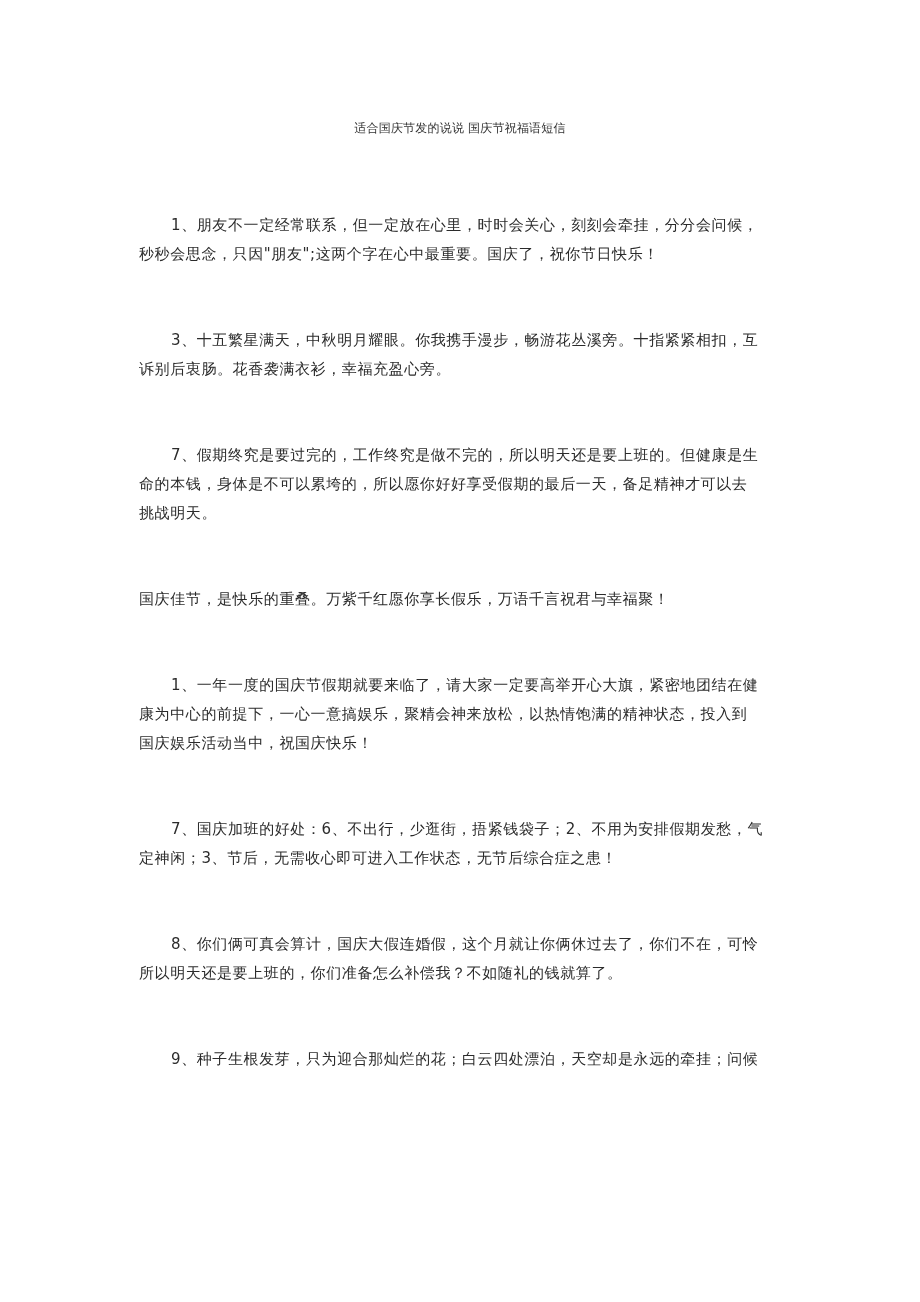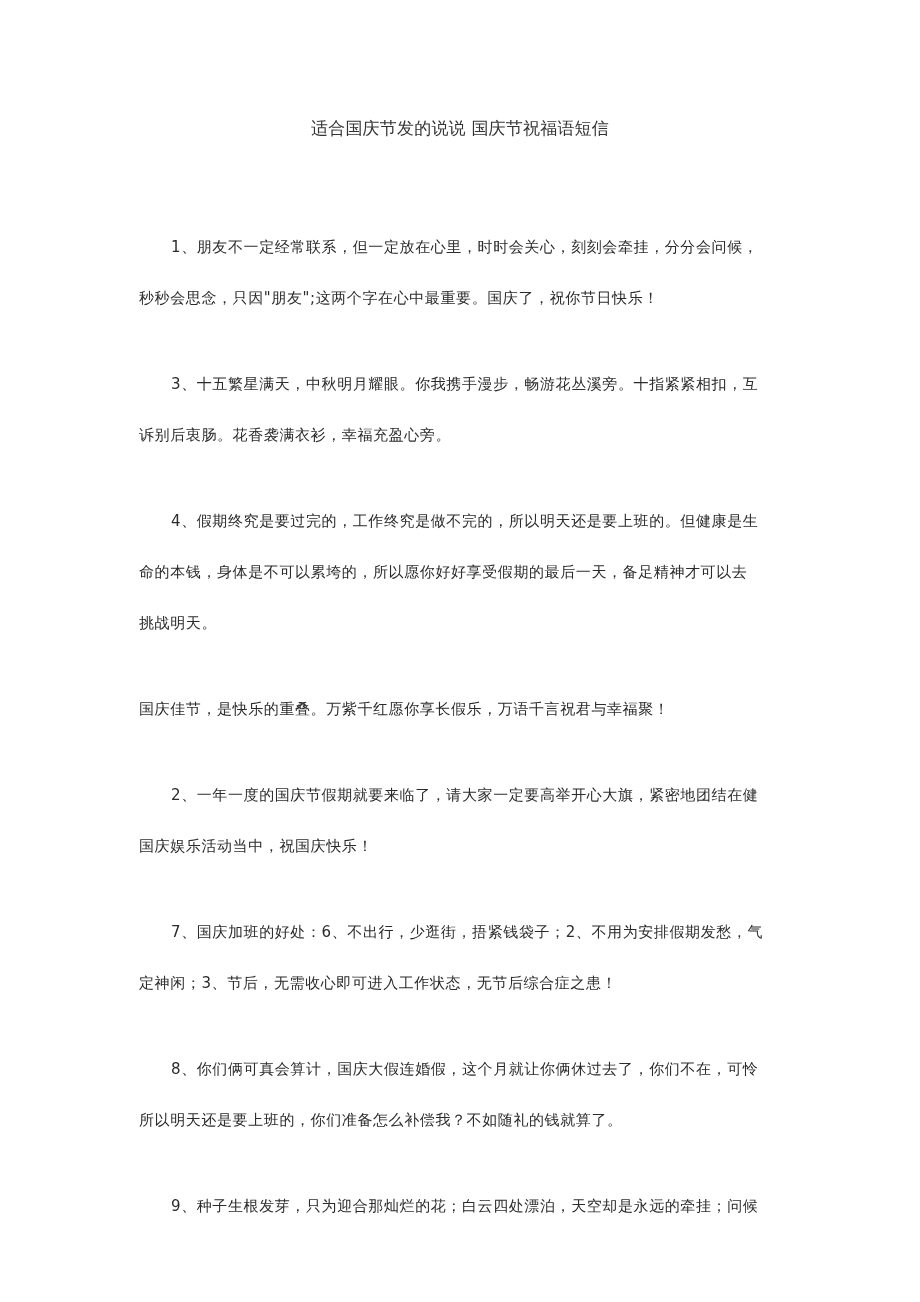--- a/index.html
+++ b/index.html
@@ -21,21 +21,21 @@
       top: 0;
       width: 920px;
       height: 1302px;
     }
     .doc-title {
       position: absolute;
       top: 116px;
       left: 0;
       width: 920px;
       text-align: center;
-      font-size: 17px;
+      font-size: 12px;
       line-height: 24px;
       color: #333333;
       letter-spacing: 0.2px;
     }
     .body {
       position: absolute;
       left: 139px;
       top: 211px;
       width: 650px;
     }
@@ -43,21 +43,20 @@
       margin: 0 0 57px 0;
       font-size: 15px;
       line-height: 29px;
       color: #2b2b2b;
       letter-spacing: 0.6px;
     }
     .line {
       display: block;
       white-space: nowrap;
       height: 29px;
-      margin-top: 22px;
     }
     .line.first {
       padding-left: 32px;
     }
   </style>
 </head>
 <body>
 
 <div class="page">
   <div class="doc-title">适合国庆节发的说说 国庆节祝福语短信</div>
@@ -65,29 +64,30 @@
   <div class="body">
     <p class="para">
       <span class="line first">1、朋友不一定经常联系，但一定放在心里，时时会关心，刻刻会牵挂，分分会问候，</span>
       <span class="line">秒秒会思念，只因"朋友";这两个字在心中最重要。国庆了，祝你节日快乐！</span>
     </p>
     <p class="para">
       <span class="line first">3、十五繁星满天，中秋明月耀眼。你我携手漫步，畅游花丛溪旁。十指紧紧相扣，互</span>
       <span class="line">诉别后衷肠。花香袭满衣衫，幸福充盈心旁。</span>
     </p>
     <p class="para">
-      <span class="line first">4、假期终究是要过完的，工作终究是做不完的，所以明天还是要上班的。但健康是生</span>
+      <span class="line first">7、假期终究是要过完的，工作终究是做不完的，所以明天还是要上班的。但健康是生</span>
       <span class="line">命的本钱，身体是不可以累垮的，所以愿你好好享受假期的最后一天，备足精神才可以去</span>
       <span class="line">挑战明天。</span>
     </p>
     <p class="para">
       <span class="line">国庆佳节，是快乐的重叠。万紫千红愿你享长假乐，万语千言祝君与幸福聚！</span>
     </p>
     <p class="para">
-      <span class="line first">2、一年一度的国庆节假期就要来临了，请大家一定要高举开心大旗，紧密地团结在健</span>
+      <span class="line first">1、一年一度的国庆节假期就要来临了，请大家一定要高举开心大旗，紧密地团结在健</span>
+      <span class="line">康为中心的前提下，一心一意搞娱乐，聚精会神来放松，以热情饱满的精神状态，投入到</span>
       <span class="line">国庆娱乐活动当中，祝国庆快乐！</span>
     </p>
     <p class="para">
       <span class="line first">7、国庆加班的好处：6、不出行，少逛街，捂紧钱袋子；2、不用为安排假期发愁，气</span>
       <span class="line">定神闲；3、节后，无需收心即可进入工作状态，无节后综合症之患！</span>
     </p>
     <p class="para">
       <span class="line first">8、你们俩可真会算计，国庆大假连婚假，这个月就让你俩休过去了，你们不在，可怜</span>
       <span class="line">所以明天还是要上班的，你们准备怎么补偿我？不如随礼的钱就算了。</span>
     </p>

